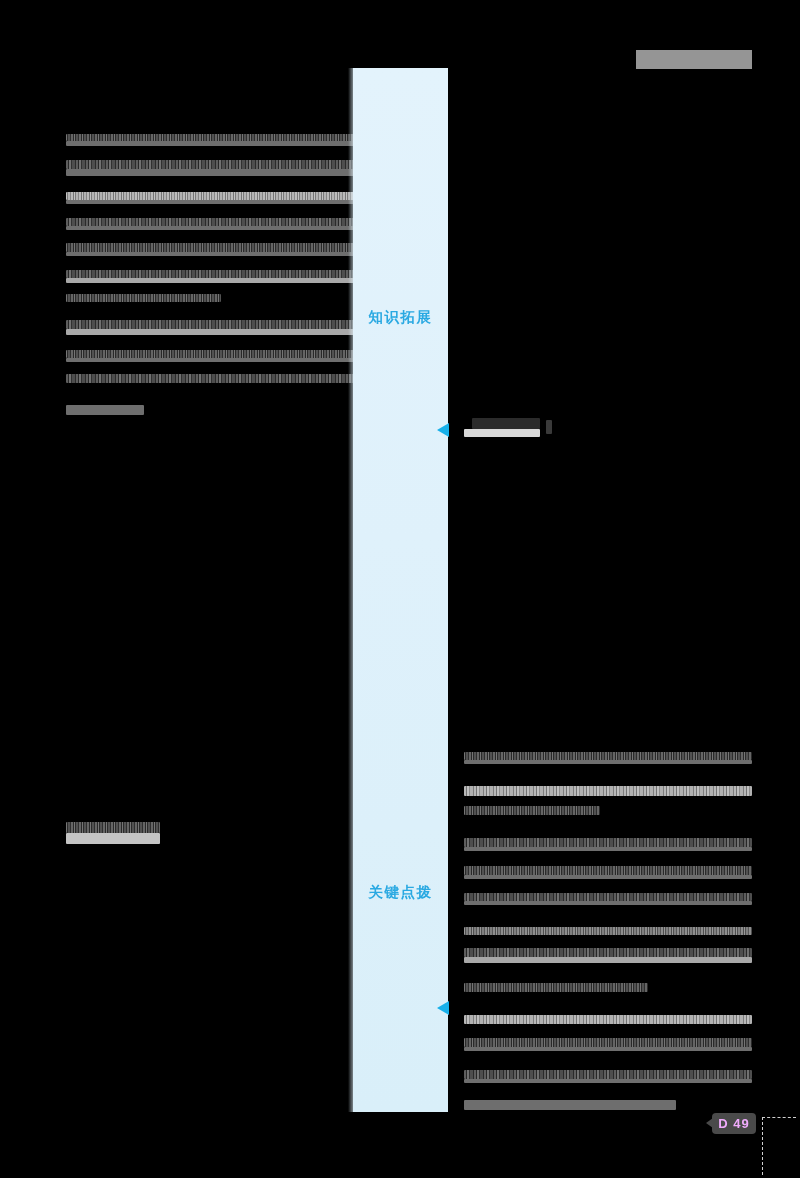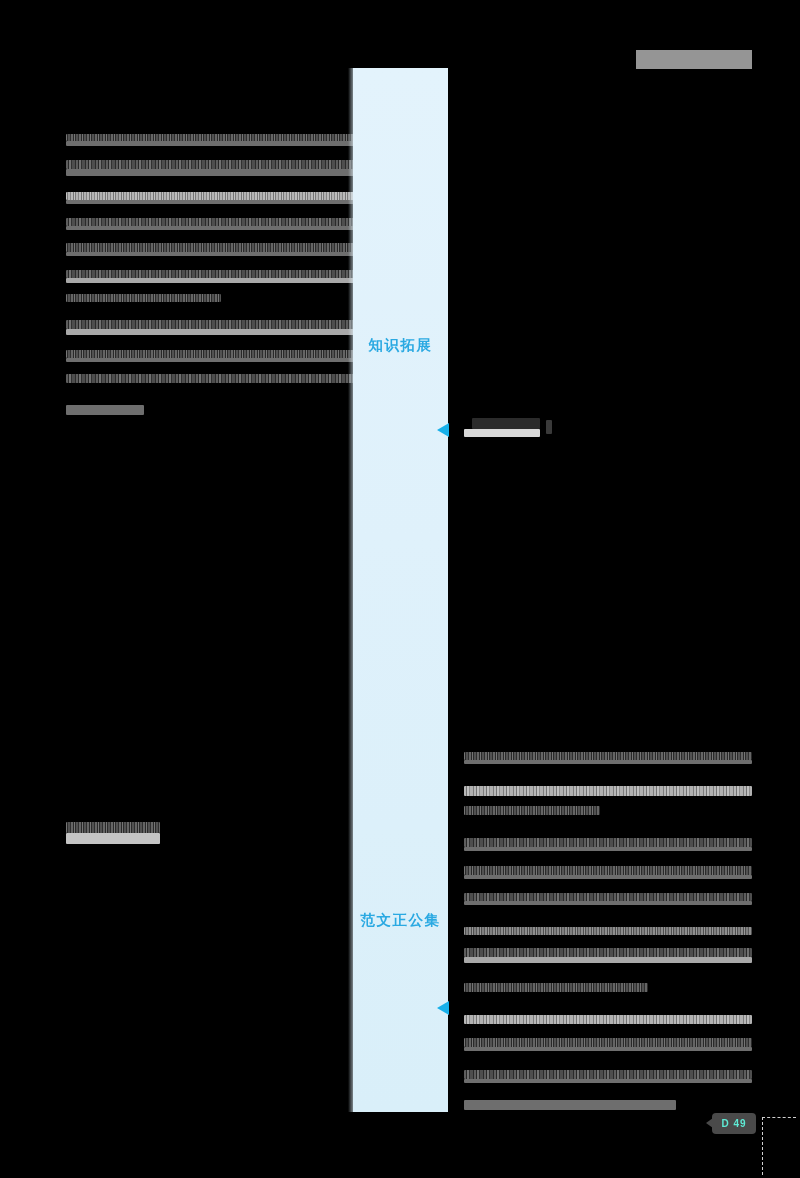--- a/index.html
+++ b/index.html
@@ -104,21 +104,20 @@
   }
   .callout-title {
     color: #2aa9e2;
     font-family: "DejaVu Serif", serif;
     font-weight: bold;
     font-size: 14.5px;
     letter-spacing: 1.5px;
     text-align: center;
     line-height: 1.3;
     white-space: nowrap;
-    margin-top: 28px;
   }
   .callout-body {
     margin-top: 6px;
     color: #1c2b36;
     font-family: "DejaVu Serif", serif;
     font-size: 12.5px;
     line-height: 27px;
     text-align: justify;
     text-align-last: justify;
     letter-spacing: 0.2px;
@@ -136,22 +135,22 @@
 
   
   .page-badge {
     position: absolute;
     left: 712px;
     top: 1113px;
     width: 44px;
     height: 21px;
     background: #4a4a4a;
     border-radius: 4px;
-    color: #5eead4;
-    font-size: 10px;
+    color: #f0abfc;
+    font-size: 13px;
     font-weight: bold;
     letter-spacing: 1px;
     display: flex;
     align-items: center;
     justify-content: center;
   }
   .badge-tail {
     position: absolute;
     left: 706px;
     top: 1118px;
@@ -241,21 +240,21 @@
     </div>
 
   <div class="sidebar-shadow"></div>
   <div class="sidebar">
 
     <div class="callout" style="top:240px;">
       <div class="callout-title">知识拓展</div>
     </div>
 
     <div class="callout" style="top:815px;">
-      <div class="callout-title">范文正公集</div>
+      <div class="callout-title">关键点拨</div>
     </div>
   </div>
 
   <div class="pointer" style="left:437px; top:423px;"></div>
   <div class="pointer" style="left:437px; top:1001px;"></div>
 
   <div class="badge-tail"></div>
   <div class="page-badge">D 49</div>
 
   <div class="dot-corner-h"></div>

